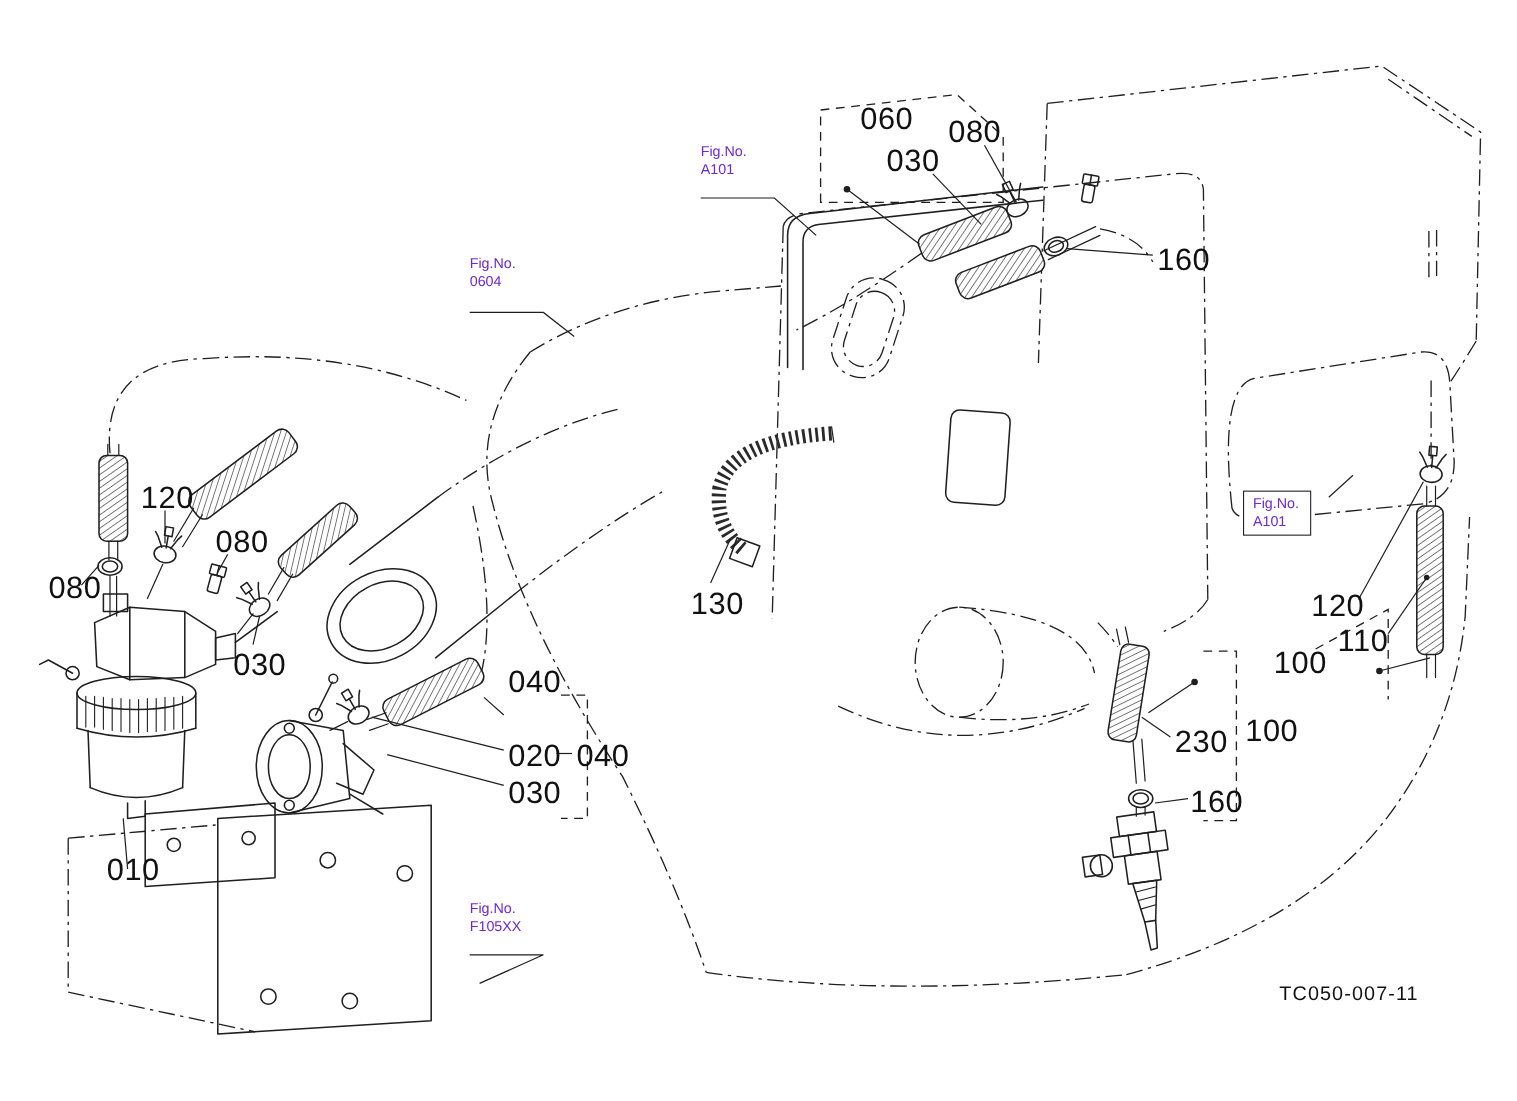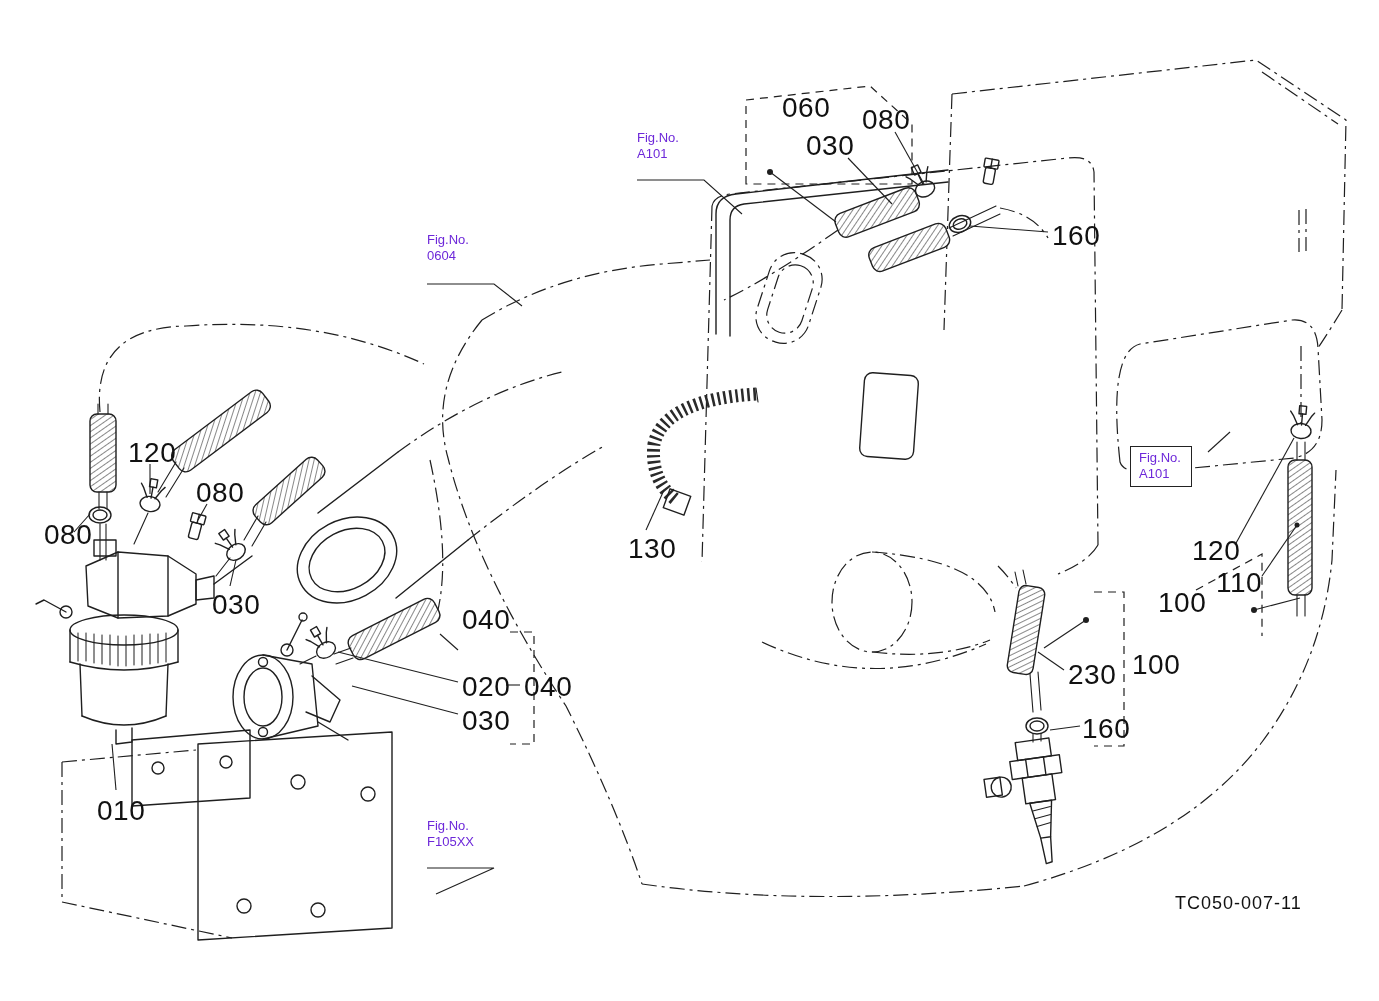--- a/index.html
+++ b/index.html
@@ -5,21 +5,21 @@
   * { margin:0; padding:0; box-sizing:border-box; }
   html,body { background:#ffffff; }
   .canvas {
     position:relative; width:1379px; height:1001px; background:#ffffff;
     font-family:"Liberation Sans", sans-serif; color:#111; overflow:hidden;
   }
   .art { position:absolute; left:0; top:0; }
   .plabel { position:absolute; font-size:28px; color:#111; white-space:nowrap; letter-spacing:.5px; }
   .figref { position:absolute; font-size:13px; line-height:1.2; color:#6d28d9; white-space:nowrap; }
   .figref.boxed { border:1.6px solid #222; padding:3px 10px 5px 8px; background:#fff; }
-  .dwgcode { position:absolute; font-size:18px; letter-spacing:1px; color:#111;margin-left:12px; }
+  .dwgcode { position:absolute; font-size:18px; letter-spacing:1px; color:#111; }
   svg .ln   { stroke:#1f1f1f; fill:none; stroke-width:1.4; stroke-linecap:round; stroke-linejoin:round; }
   svg .thin { stroke:#1f1f1f; fill:none; stroke-width:1.1; stroke-linecap:round; }
   svg .ph   { stroke:#1f1f1f; fill:none; stroke-width:1.2; stroke-dasharray:15 5 3 5; stroke-linejoin:round; }
   svg .dsh  { stroke:#1f1f1f; fill:none; stroke-width:1.2; stroke-dasharray:8 6; }
   svg .ldr  { stroke:#1f1f1f; fill:none; stroke-width:1.1; }
   svg .hose { fill:url(#braid); stroke:#1f1f1f; stroke-width:1.4; }
   svg .dot  { fill:#1f1f1f; stroke:none; }
   svg .tie  { stroke:#2a2a2a; fill:none; stroke-width:13; stroke-dasharray:2.5 3.5; }
 </style>
 </head>
@@ -254,21 +254,21 @@
   <div class="plabel" style="left:462px;top:604px">040</div>
   <div class="plabel" style="left:462px;top:671px">020</div>
   <div class="plabel" style="left:524px;top:671px">040</div>
   <div class="plabel" style="left:462px;top:705px">030</div>
   <div class="plabel" style="left:1192px;top:535px">120</div>
   <div class="plabel" style="left:1216px;top:567px">110</div>
   <div class="plabel" style="left:1158px;top:587px">100</div>
   <div class="plabel" style="left:1132px;top:649px">100</div>
   <div class="plabel" style="left:1068px;top:659px">230</div>
   <div class="plabel" style="left:1082px;top:713px">160</div>
-  <div class="plabel" style="left:97px;top:795px">010</div>
+  <div class="plabel" style="left:97px;top:775px">010</div>
 
   <div class="figref" style="left:637px;top:130px">
     <div>Fig.No.</div>
     <div>A101</div>
   </div>
   <div class="figref" style="left:427px;top:232px">
     <div>Fig.No.</div>
     <div>0604</div>
   </div>
   <div class="figref boxed" style="left:1130px;top:446px">

